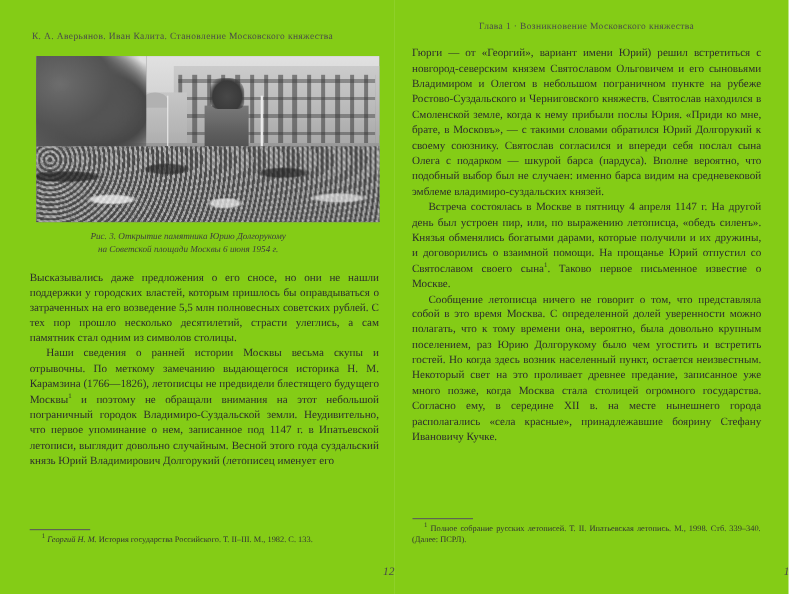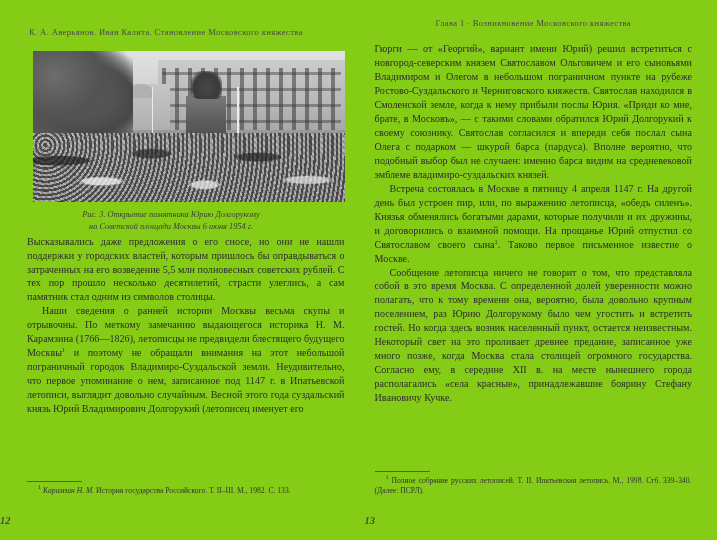--- a/index.html
+++ b/index.html
@@ -121,21 +121,21 @@
   .caption {
     margin: 7px 0 0 0;
     text-align: center;
     font-style: italic;
     font-size: 8.3px;
     line-height: 1.42;
     color: #3d3d3d;
   }
 
   .body-col {
-    margin-top: 2px;
+    margin-top: 13px;
     font-size: 10.1px;
     line-height: 1.385;
     text-align: justify;
     text-justify: inter-word;
     color: #2d2d2d;
     hyphens: manual;
   }
   .body-col p { margin: 0; }
   .body-col p.indent { text-indent: 15px; }
   .body-col.right { margin-top: 0; }
@@ -157,25 +157,24 @@
   .fn-text { text-indent: 11px; }
   .fn-text .it { font-style: italic; }
 
   sup { font-size: 6.2px; vertical-align: super; line-height: 0; }
 
   .folio {
     position: absolute;
     bottom: 14px;
     width: 100%;
     left: 0;
-    text-align: left;
+    text-align: right;
     font-style: italic;
     font-size: 10.4px;
     color: #4a4a4a;
-    font-weight: bold;
   }
   .folio-left  { padding-right: 12px; }
   .folio-right { padding-left: 6px; }
 </style>
 </head>
 <body>
 
 <div class="spread">
 
   <div class="page page-left">
@@ -202,21 +201,21 @@
       </div>
     </div>
 
     <div class="body-col">
       <p>Высказывались даже предложения о его сносе, но они не нашли поддержки у городских властей, которым пришлось бы оправдываться о затраченных на его возведение 5,5 млн полновесных советских рублей. С тех пор прошло несколько десятилетий, страсти улеглись, а сам памятник стал одним из символов столицы.</p>
       <p class="indent"><span>Наши сведения о ранней истории Москвы весьма скупы и отрывочны. По меткому замечанию выдающегося историка Н. М. Карамзина (1766—1826), летописцы не предвидели блестящего будущего Москвы</span><sup>1</sup><span> и поэтому не обращали внимания на этот небольшой пограничный городок Владимиро-Суздальской земли. Неудивительно, что первое упоминание о нем, записанное под 1147 г. в Ипатьевской летописи, выглядит довольно случайным. Весной этого года суздальский князь Юрий Владимирович Долгорукий (летописец именует его</span></p>
     </div>
 
     <div class="fn-area fn-left">
       <div class="fn-rule"></div>
-      <div class="fn-text"><sup>1</sup> <span class="it">Карамзин Н. М.</span><span> История государства Российского. Т. II–III. М., 1982. С. 133.</span></div>
+      <div class="fn-text"><sup>1</sup> <span class="it">Георгий Н. М.</span><span> История государства Российского. Т. II–III. М., 1982. С. 133.</span></div>
     </div>
 
     <div class="folio folio-left">12</div>
   </div>
 
   <div class="page page-right">
 
     <div class="running-head running-head-right">Глава 1  ·  Возникновение Московского княжества</div>
 
     <div class="body-col right">

